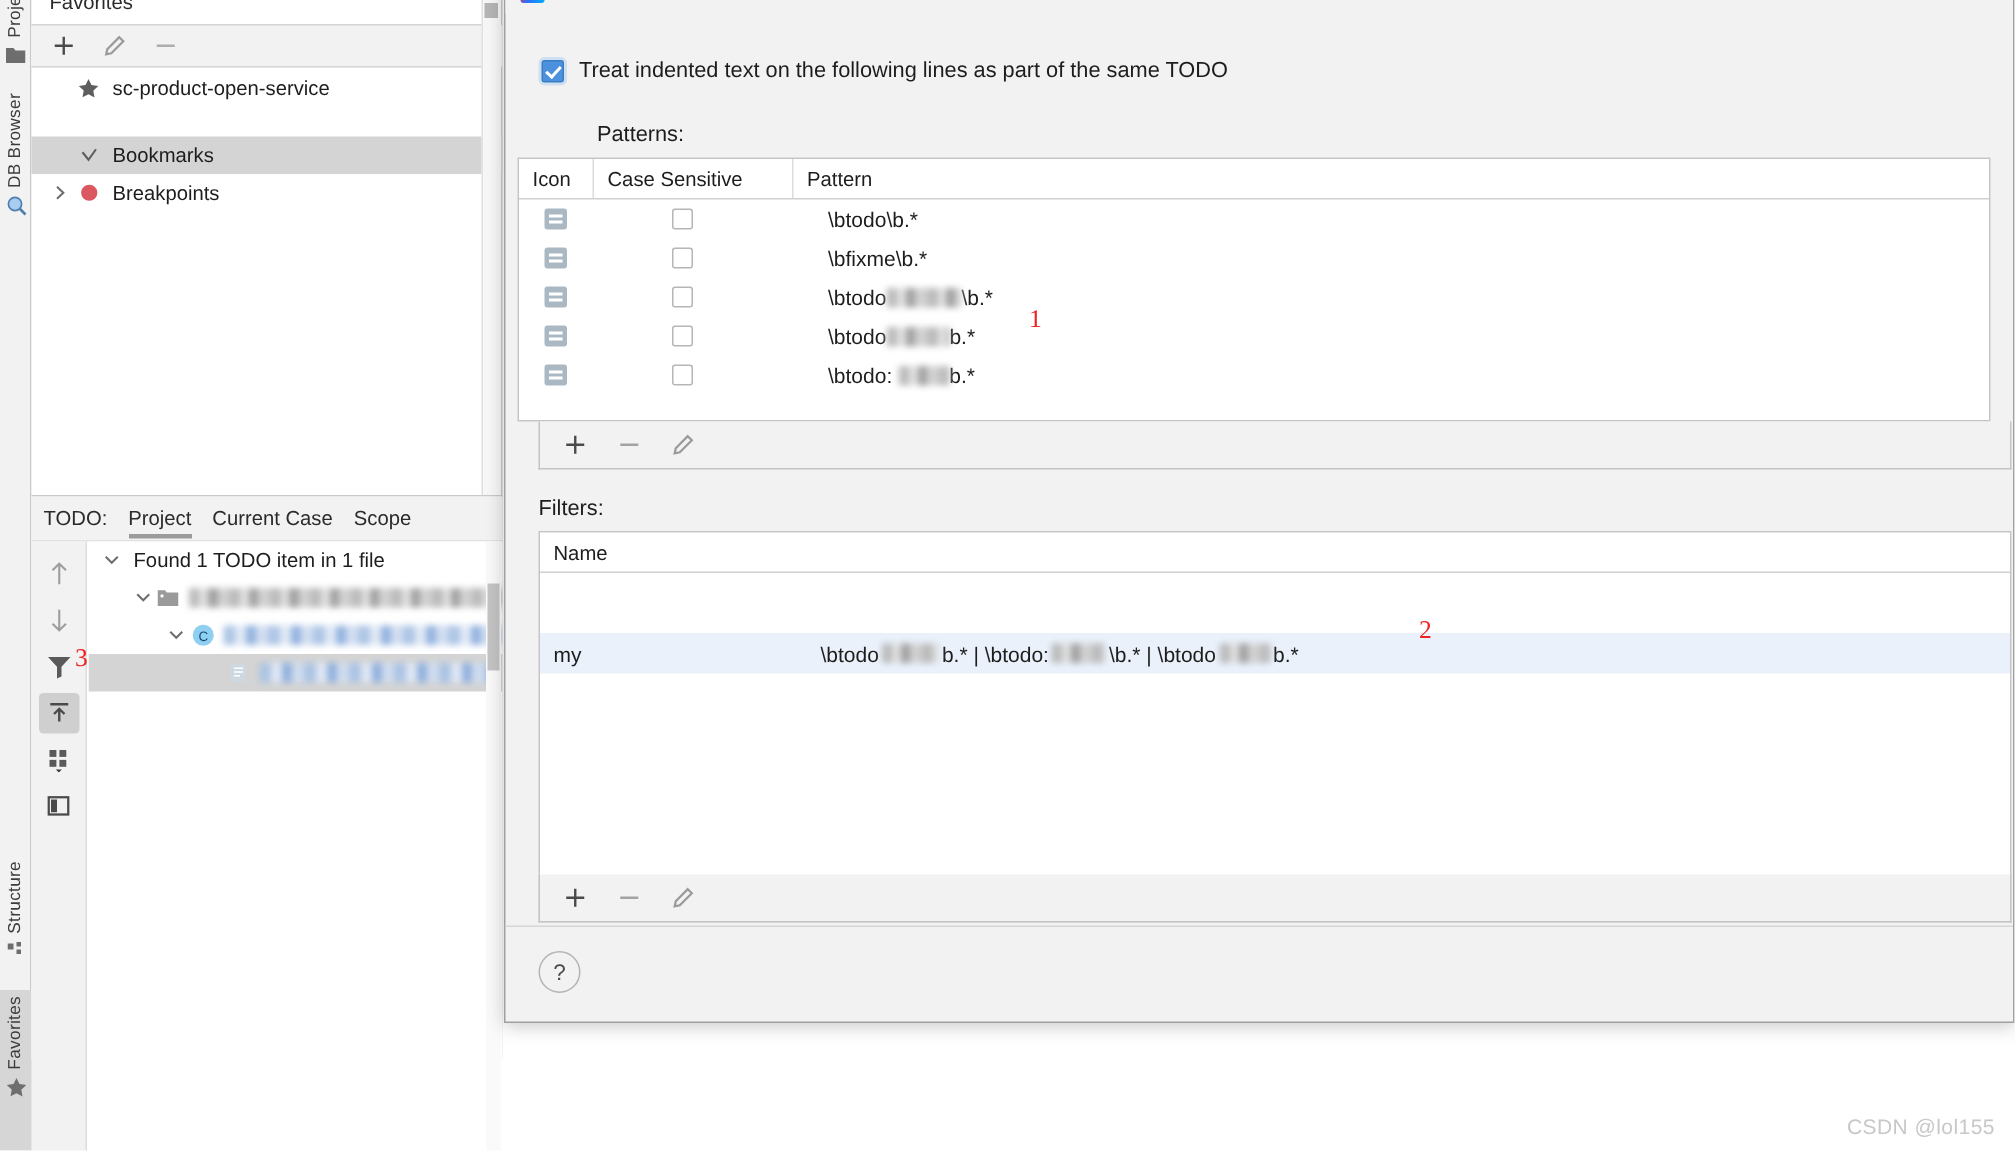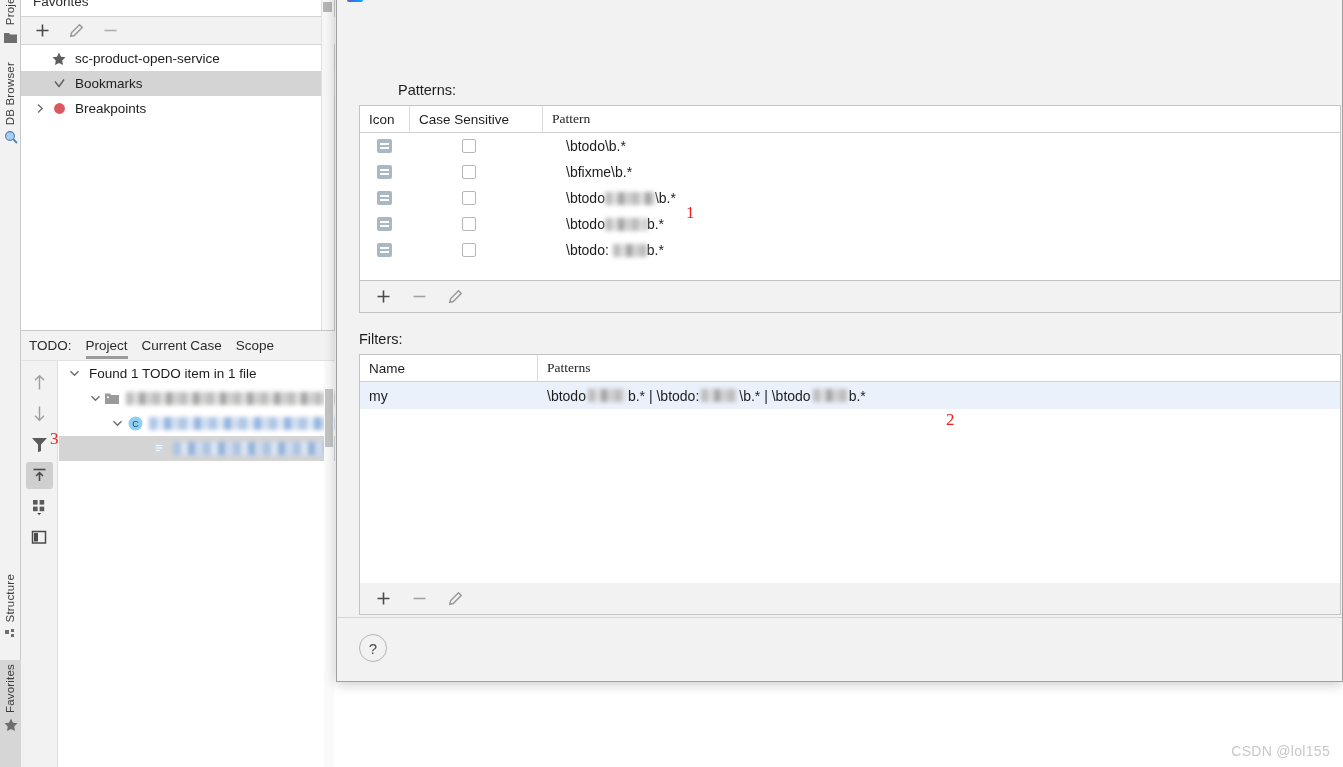--- a/index.html
+++ b/index.html
@@ -181,21 +181,21 @@
   }
   .tbl-head {
     display: flex; height: 27px; background: #ffffff;
     border-bottom: 1px solid #d0d0d0; box-sizing: border-box;
   }
   .th {
     font-size: 13.5px; color: #1d1d1d; display: flex; align-items: center;
     padding-left: 9px; box-sizing: border-box;
     border-right: 1px solid #dcdcdc;
   }
-  .th:last-child { border-right: none; font-family: Liberation Serif, serif; }
+  .th:last-child { border-right: none; }
   .trow {
     display: flex; height: 26px; align-items: center; box-sizing: border-box;
     font-size: 13.5px; color: #1d1d1d;
   }
   .trow.sel { background: #eaf1fb; }
   .td { display: flex; align-items: center; padding-left: 9px; box-sizing: border-box; }
   .row-ico {
     width: 15px; height: 14px; background: #aab8c4; border-radius: 2px;
     position: relative; display: inline-block;
   }
@@ -310,21 +310,21 @@
 
     <div class="fav-tree">
       <div class="tree-row" style="padding-left:28px;">
         <span class="tree-ico">
           <svg width="14" height="14" viewBox="0 0 14 14">
               <path d="M7 0.6l2 4.1 4.5.6-3.3 3.2.8 4.5L7 10.9 3 12.9l.8-4.5L.5 5.3 5 4.7z" fill="#5e5e5e"></path>
             </svg>
         </span>
         <span style="margin-left:6px;">sc-product-open-service</span>
       </div>
-      <div class="tree-row sel" style="padding-left:28px;">
+      <div class="tree-row sel" style="padding-left:28px;margin-top:20px;">
         <span class="tree-ico">
           <svg width="13" height="13" viewBox="0 0 13 13">
               <path d="M2 4.5l4 5 5-7" fill="none" stroke="#5e5e5e" stroke-width="1.4"></path>
             </svg>
         </span>
         <span style="margin-left:6px;">Bookmarks</span>
       </div>
       <div class="tree-row" style="padding-left:10px;">
         <span class="tw">
           <svg width="9" height="11" viewBox="0 0 9 11">
@@ -451,24 +451,28 @@
   <div class="bg-right"></div>
 
   <div class="dialog">
     <div class="dlg-titlebar">
       <span class="ij-icon"></span>
       <span class="dlg-title">TODO</span>
     </div>
 
     <div class="dlg-body">
 
+      <div class="chk-row">
+        <span class="checkbox on"></span>
+        <span class="chk-label">Treat indented text on the following lines as part of the same TODO</span>
+      </div>
 
       <div class="sec-label" style="left:22px;top:73px;margin-left:39px;">Patterns:</div>
 
-      <div class="tbl" style="left:22px;top:96px;width:982px;height:176px;">
+      <div class="tbl" style="left:8px;top:96px;width:982px;height:176px;">
         <div class="tbl-head">
           <div class="th" style="width:50px;">Icon</div>
           <div class="th" style="width:133px;">Case Sensitive</div>
           <div class="th" style="flex:1;">Pattern</div>
         </div>
 
         <div class="trow">
           <div class="td" style="width:50px;padding-left:17px;">
               <span class="row-ico"></span>
             </div>
@@ -551,24 +555,23 @@
               <path d="M11.5 1.8l2.7 2.7-8 8-3.4.7.7-3.4z" fill="none" stroke="#9a9a9a" stroke-width="1.5"></path>
             </svg>
         </div>
       </div>
 
       <div class="sec-label" style="left:22px;top:322px;">Filters:</div>
 
       <div class="tbl" style="left:22px;top:345px;width:982px;height:261px;">
         <div class="tbl-head">
           <div class="th" style="width:178px;">Name</div>
-          <div class="th" style="flex:1;">Patterns</div>
-        </div>
-
-        <div class="trow sel" style="height:27px;">
+        </div>
+
+        <div class="trow sel" style="height:27px;margin-top:40px;">
           <div class="td" style="width:178px;">
             <span class="ptxt">my</span>
           </div>
           <div class="td" style="flex:1;">
             <span class="ptxt">\btodo</span>
             <span class="blur" style="width:38px;margin:0 2px;"></span>
             <span class="ptxt">b.* | \btodo:</span>
             <span class="blur" style="width:36px;margin:0 2px;"></span>
             <span class="ptxt">\b.* | \btodo</span>
             <span class="blur" style="width:34px;margin:0 2px;"></span>

